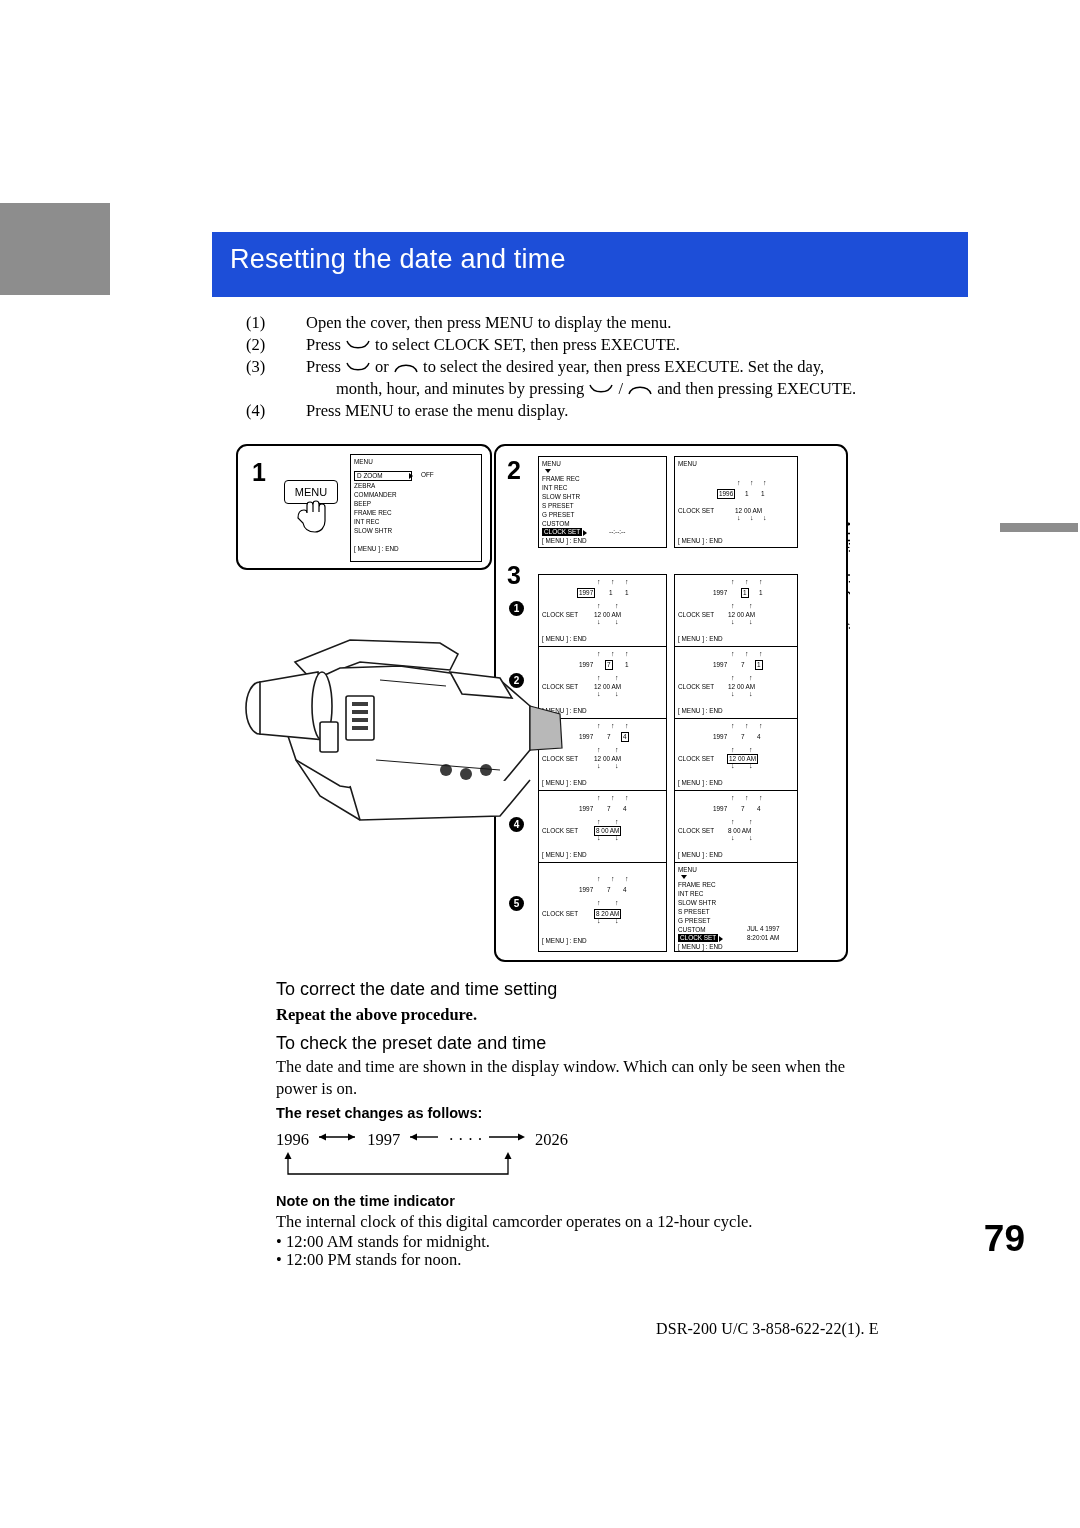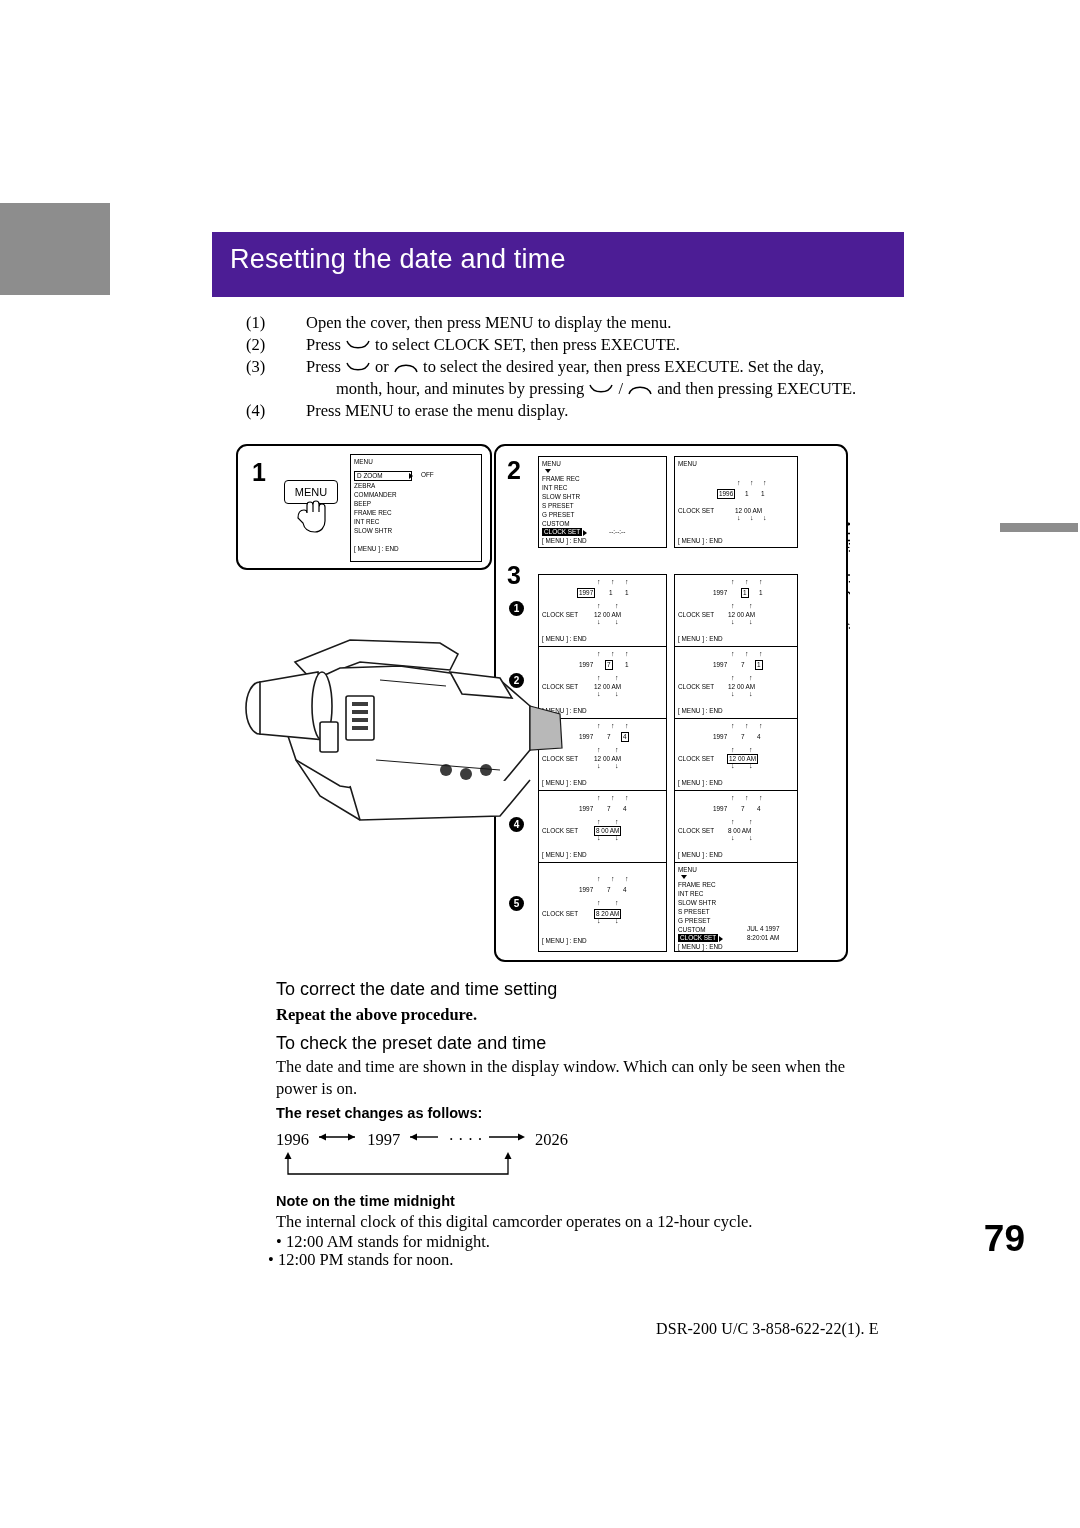--- a/index.html
+++ b/index.html
@@ -1,21 +1,21 @@
 <!DOCTYPE html>
 <html><head>
 <meta charset="utf-8">
 <style>
   html,body{margin:0;padding:0;background:#ffffff;}
   body{width:1080px;height:1528px;position:relative;font-family:"Liberation Serif",serif;color:#000;}
   .page{position:absolute;inset:0;}
 
   
   .gray-left{position:absolute;left:0;top:203px;width:110px;height:92px;background:#8d8d8d;}
-  .title-bar{position:absolute;left:212px;top:232px;width:692px;height:65px;background:#4c1d95;}
+  .title-bar{position:absolute;left:212px;top:232px;width:756px;height:65px;background:#1d4ed8;}
   .title-bar h1{margin:0;position:absolute;left:18px;top:12px;font-family:"Liberation Sans",sans-serif;font-size:27px;font-weight:normal;color:#ffffff;letter-spacing:.2px;}
 
   
   .side-tab{position:absolute;left:1000px;top:523px;width:78px;height:9px;background:#8d8d8d;}
   .side-label{position:absolute;left:852px;top:520px;width:200px;transform:rotate(90deg);transform-origin:0 0;font-family:"Liberation Sans",sans-serif;font-size:11px;font-weight:bold;letter-spacing:.3px;}
 
   
   .intro{position:absolute;left:276px;top:312px;width:600px;font-size:16.5px;line-height:22px;}
   .intro p{margin:0;}
   .num{display:inline-block;width:30px;}
@@ -418,21 +418,21 @@
   </div>
 
   <div style="position:absolute;left:282px;top:1152px;">
     <svg width="232" height="28" viewBox="0 0 232 28">
       <path d="M6 2 L6 22 L226 22 L226 2" stroke="#000" stroke-width="1.3" fill="none"></path>
       <path d="M6 0 L2.5 7 L9.5 7 Z" fill="#000"></path>
       <path d="M226 0 L222.5 7 L229.5 7 Z" fill="#000"></path>
     </svg>
   </div>
 
-  <div class="bold" style="position:absolute;left:276px;top:1193px;">Note on the time midnight</div>
+  <div class="bold" style="position:absolute;left:276px;top:1193px;">Note on the time indicator</div>
   <div class="body" style="left:276px;top:1211px;width:600px;">The internal clock of this digital camcorder operates on a 12-hour cycle.</div>
   <div class="body" style="left:276px;top:1231px;">• 12:00 AM stands for midnight.</div>
-  <div class="body" style="left:268px;top:1249px;text-align:right;">• 12:00 PM stands for noon.</div>
+  <div class="body" style="left:276px;top:1249px;text-align:right;">• 12:00 PM stands for noon.</div>
 
   <div class="pageno">79</div>
   <div class="footer">DSR-200 U/C 3-858-622-22(1). E</div>
 
 </div>
 
 </body></html>

